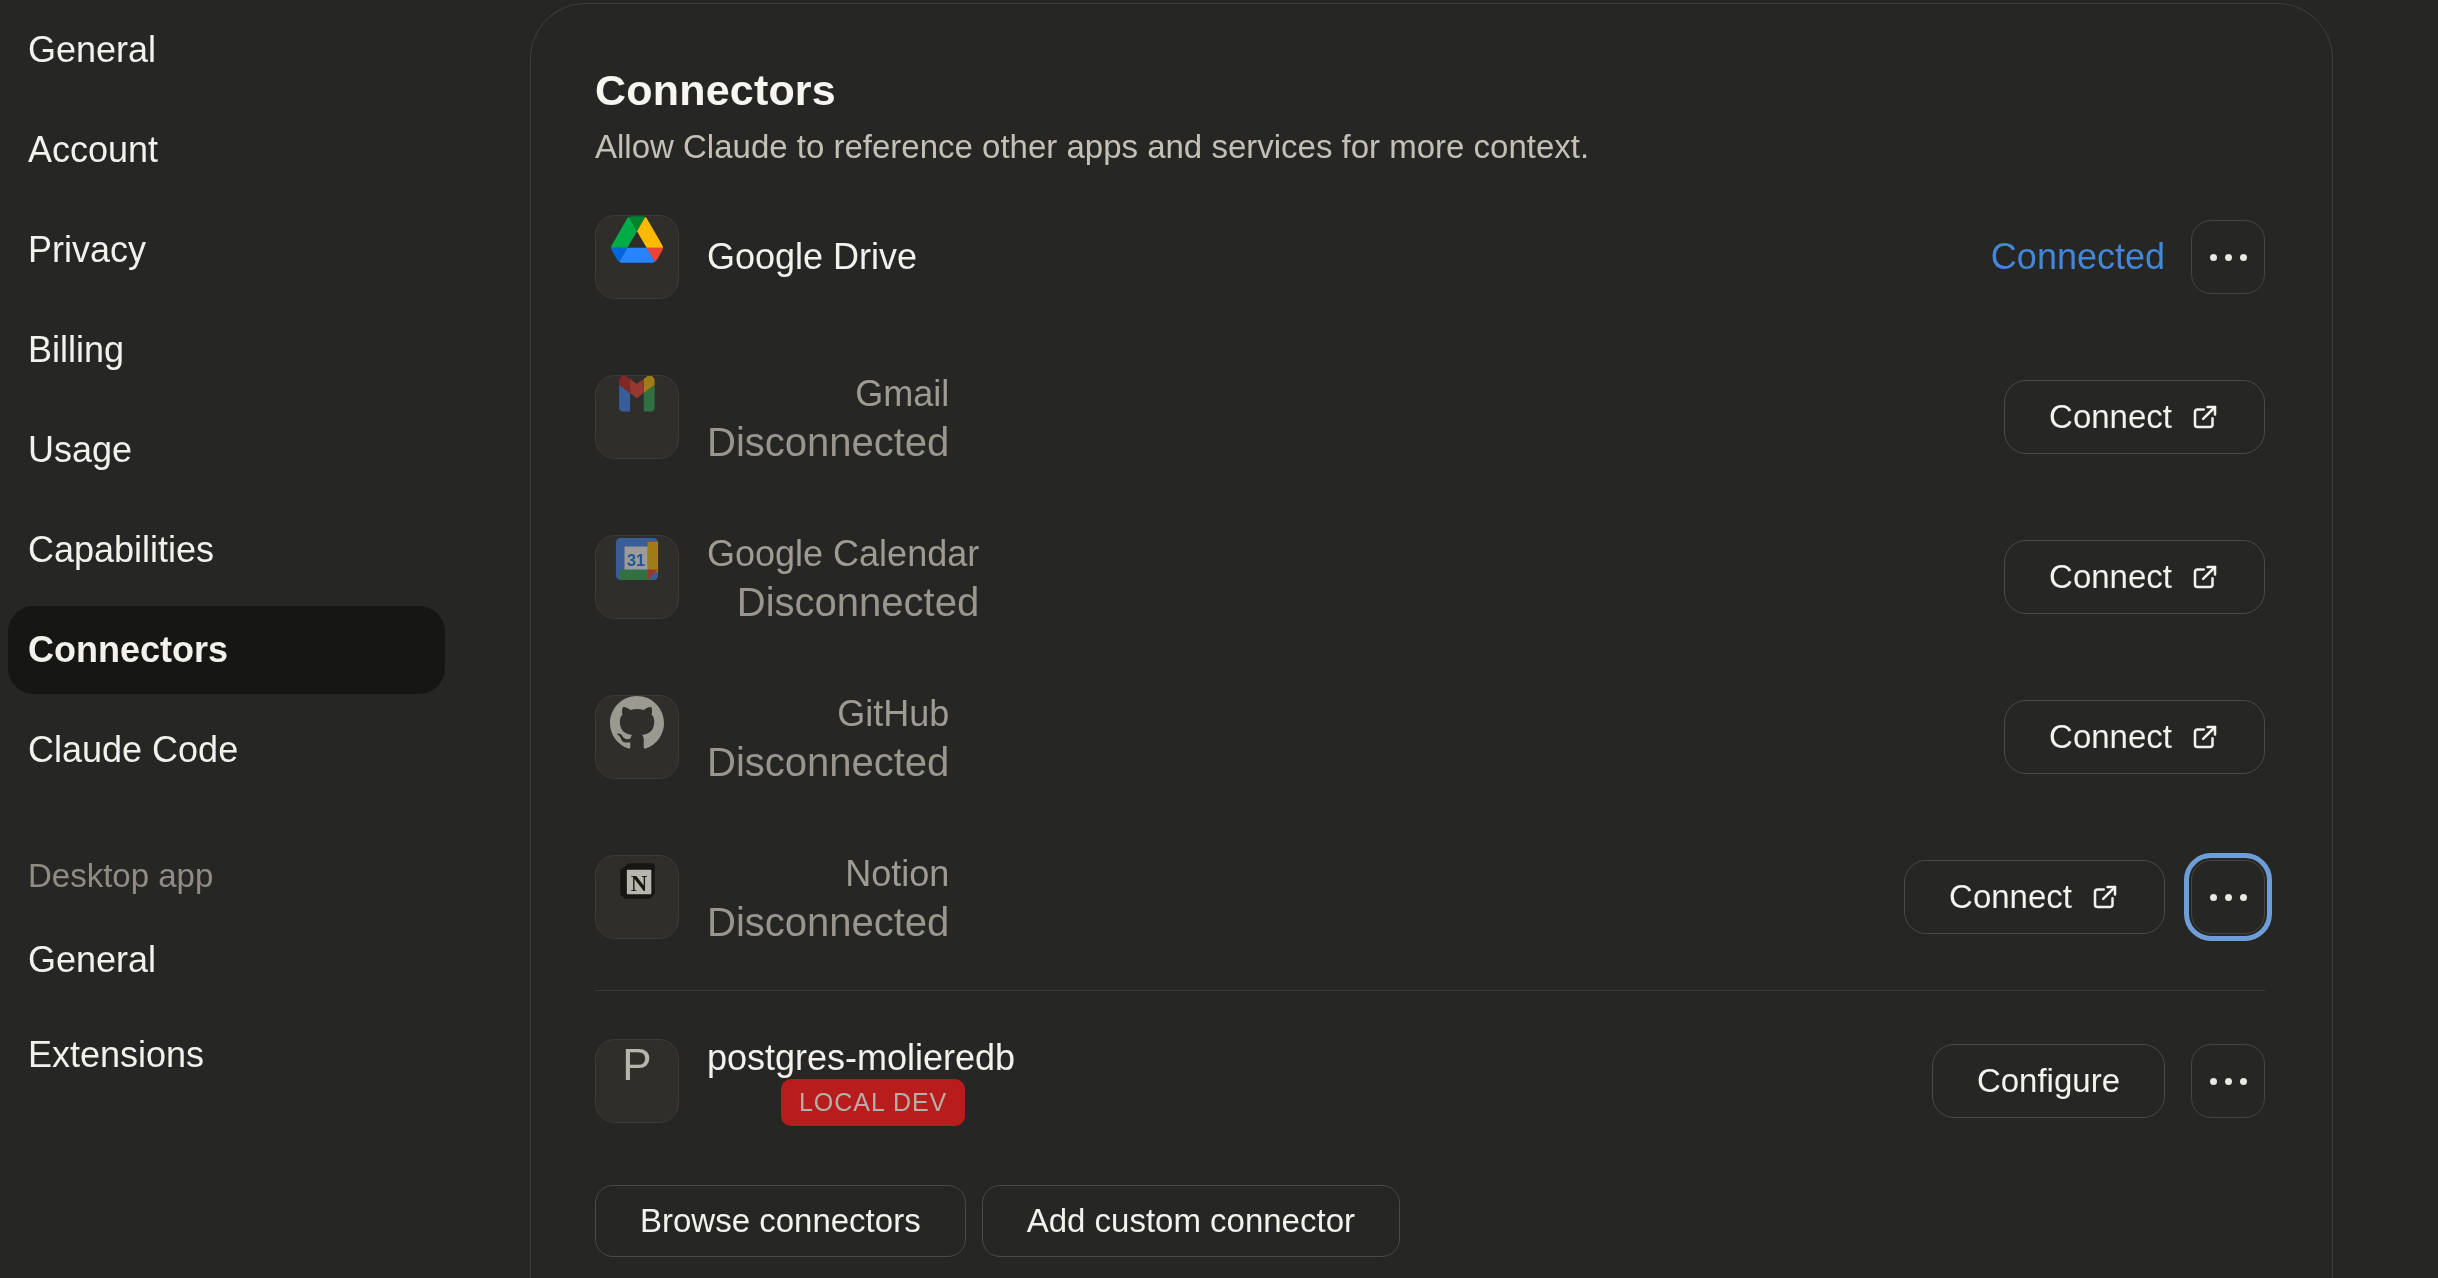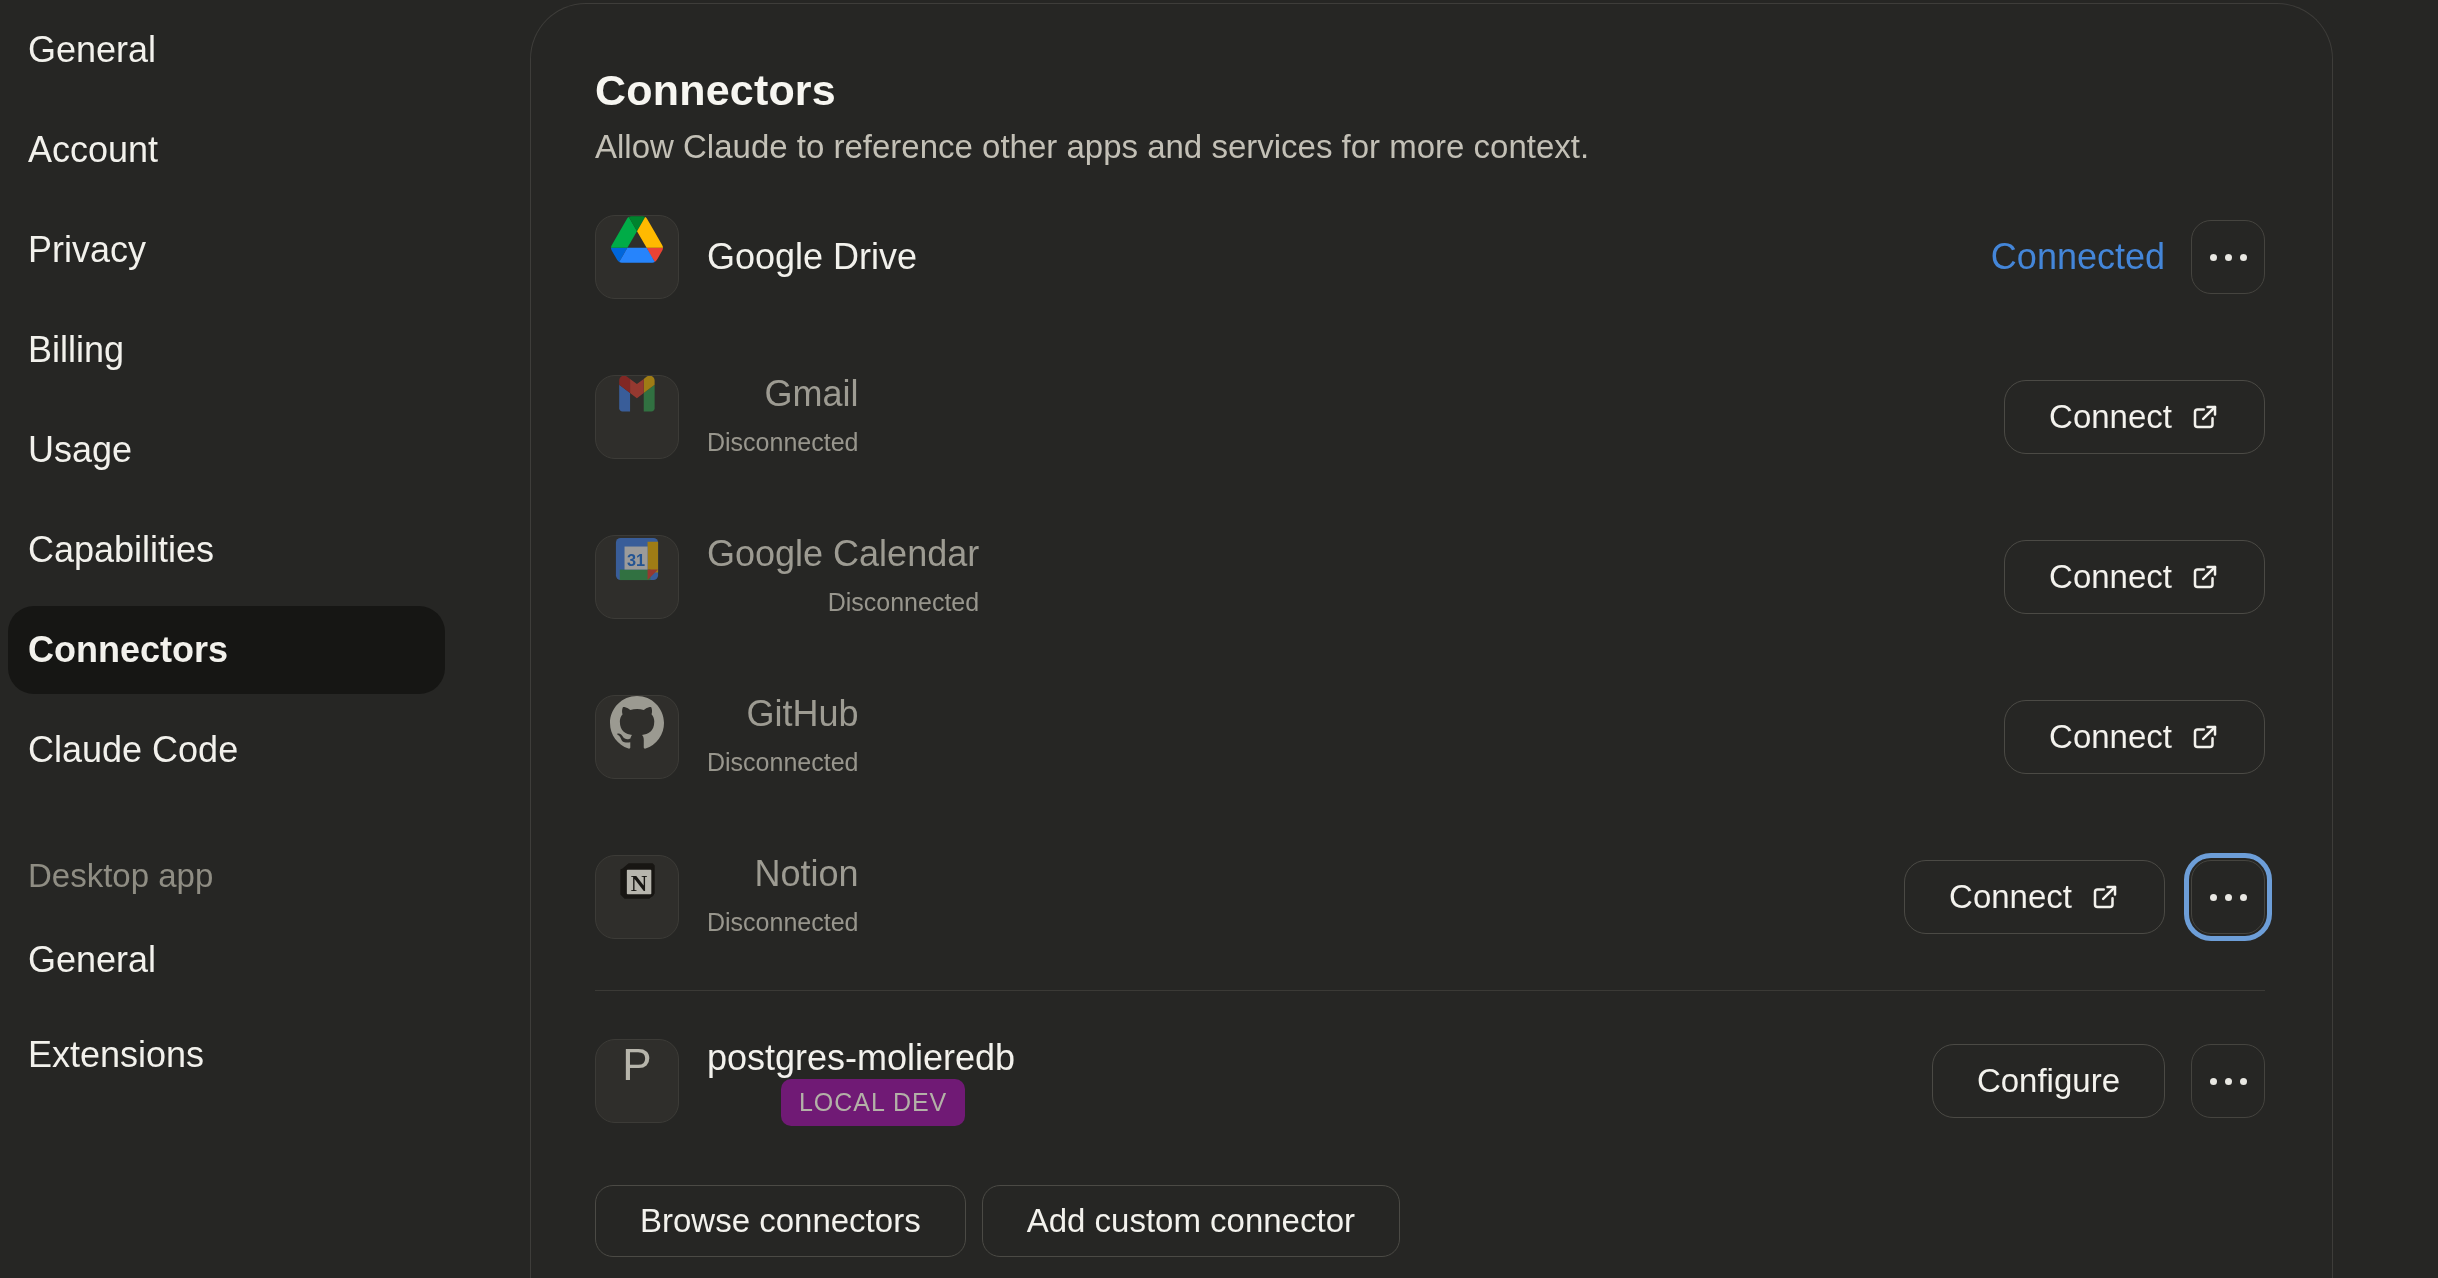--- a/index.html
+++ b/index.html
@@ -47,21 +47,21 @@
   .rows { margin-top:10px; }
   .row { display:flex; align-items:center; height:160px; }
   .tile {
     width:84px; height:84px; border-radius:20px; flex:0 0 auto;
     background:#2f2e2b; border:1px solid #3c3b37;
     display:flex; align-items:flex-start; justify-content:center;
   }
   .row-text { margin-left:28px; display:flex; flex-direction:column; justify-content:center;align-items:flex-end; }
   .row-title { font-size:36px; color:#f2f1ec; line-height:42px; }
   .row.dim .row-title { color:#9d9b92; }
-  .row-sub { font-size:25px; color:#98968d; margin-top:8px; line-height:38px; }
+  .row-sub { font-size:40px; color:#98968d; margin-top:8px; line-height:38px; }
   .row-actions { margin-left:auto; display:flex; align-items:center; gap:26px; }
 
   .link-connected {
     font-size:36px; color:#4486d9; cursor:pointer; text-decoration:none;
   }
   .btn {
     display:inline-flex; align-items:center; gap:16px;
     height:74px; padding:0 44px;
     border:1.5px solid #4b4a45; border-radius:22px;
     background:transparent; color:#f3f2ed; font-size:33px;
@@ -78,21 +78,21 @@
   .icon-btn.focused {
     outline:5px solid #6d9ed8; outline-offset:2px;
   }
   .dots { display:flex; gap:8px; }
   .dots i { width:7px; height:7px; border-radius:50%; background:#e9e8e3; }
 
   .divider { height:1px; background:#3b3a36; margin:13px 0 10px 0; }
 
   .badge {
     margin-left:24px; padding:9px 18px;
-    background:#701a75; border-radius:10px;
+    background:#b91c1c; border-radius:10px;
     font-size:25px; letter-spacing:1px; color:#b3b1a7;
     white-space:nowrap;
   }
 
   .footer-buttons { display:flex; gap:16px; margin-top:24px; }
 
   .p-letter { font-size:44px; color:#b7b5ab; }
 
   svg { display:block; }
   .ext-icon { margin-left:2px; }

